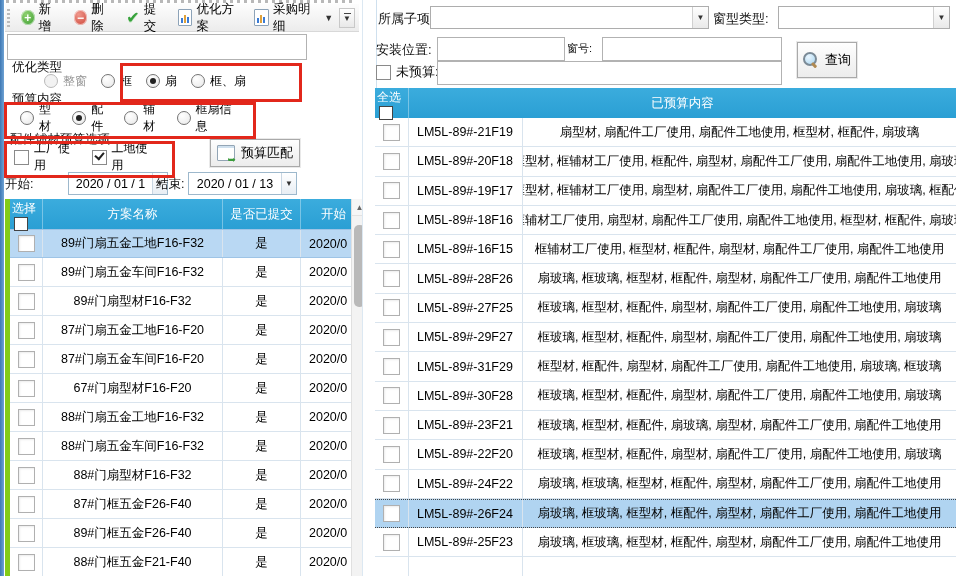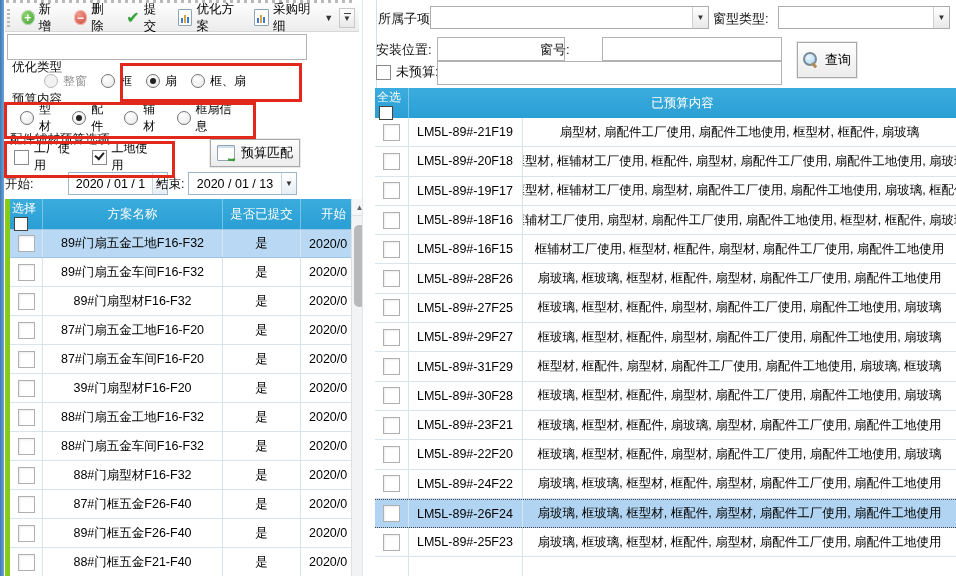--- a/index.html
+++ b/index.html
@@ -246,21 +246,21 @@
           <span class="row-chk"></span>
         </div>
         <div class="tcell" style="width: 180px;">87#门扇五金车间F16-F20</div>
         <div class="tcell" style="width: 78px;">是</div>
         <div class="tcell left" style="width: 66px;">2020/0</div>
       </div>
       <div class="trow" style="height: 29px;">
         <div class="tcell" style="width: 33px;">
           <span class="row-chk"></span>
         </div>
-        <div class="tcell" style="width: 180px;">39#门扇型材F16-F20</div>
+        <div class="tcell" style="width: 180px;">67#门扇型材F16-F20</div>
         <div class="tcell" style="width: 78px;">是</div>
         <div class="tcell left" style="width: 66px;">2020/0</div>
       </div>
       <div class="trow" style="height: 29px;">
         <div class="tcell" style="width: 33px;">
           <span class="row-chk"></span>
         </div>
         <div class="tcell" style="width: 180px;">88#门扇五金工地F16-F32</div>
         <div class="tcell" style="width: 78px;">是</div>
         <div class="tcell left" style="width: 66px;">2020/0</div>
@@ -320,21 +320,21 @@
   <span class="combo-btn">▼</span>
 </div>
 <div class="abs sec-label" style="left:713px;top:10px;font-size:13px;">窗型类型:</div>
 <div class="abs combo" style="left:778px;top:6px;width:170px;height:21px;">
   <span class="flex"></span>
   <span class="combo-btn">▼</span>
 </div>
 
 <div class="abs sec-label" style="left:376px;top:41px;font-size:13px;">安装位置:</div>
 <input class="abs txt" style="left: 437px; top: 37px; width: 122px; height: 20px;" value="">
-<div class="abs sec-label" style="left:540px;top:41px;font-size:13px;">窗号:</div>
+<div class="abs sec-label" style="left:567px;top:41px;font-size:11px;">窗号:</div>
 <input class="abs txt" style="left: 602px; top: 37px; width: 174px; height: 20px;" value="">
 
 <div class="abs" style="left:376px;top:63px;display:flex;align-items:center;gap:5px;">
   <span class="chk"></span>
   <span class="sec-label" style="font-size:13px;">未预算:</span>
 </div>
 <input class="abs txt" style="left: 437px; top: 61px; width: 339px; height: 20px;" value="">
 
 <div class="abs btn3d" style="left:797px;top:42px;width:58px;height:34px;">
   <span class="ic-mag">

